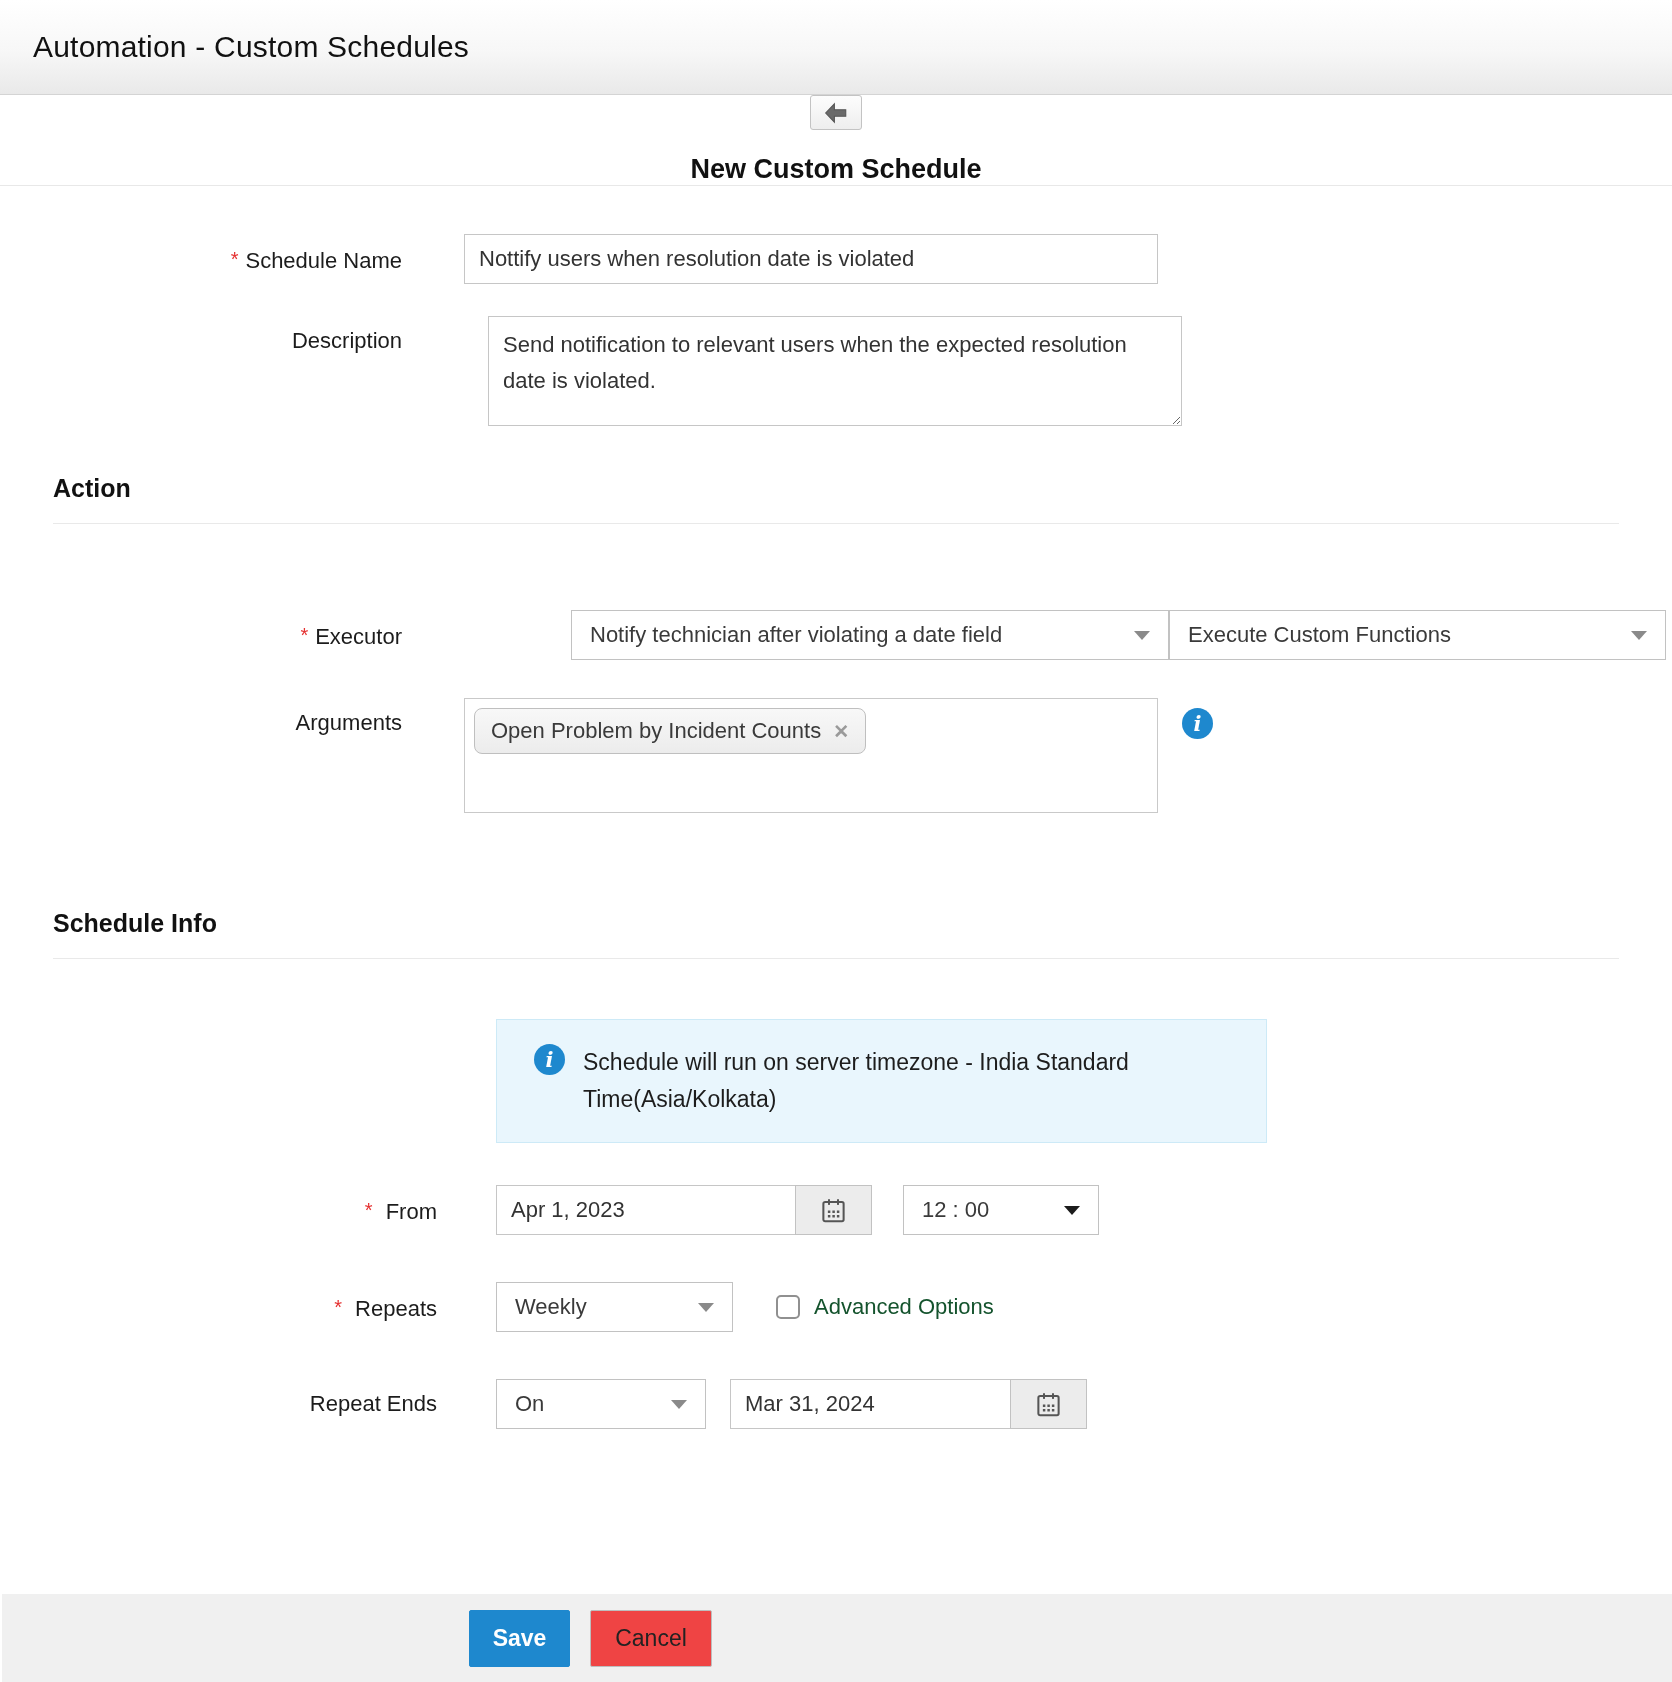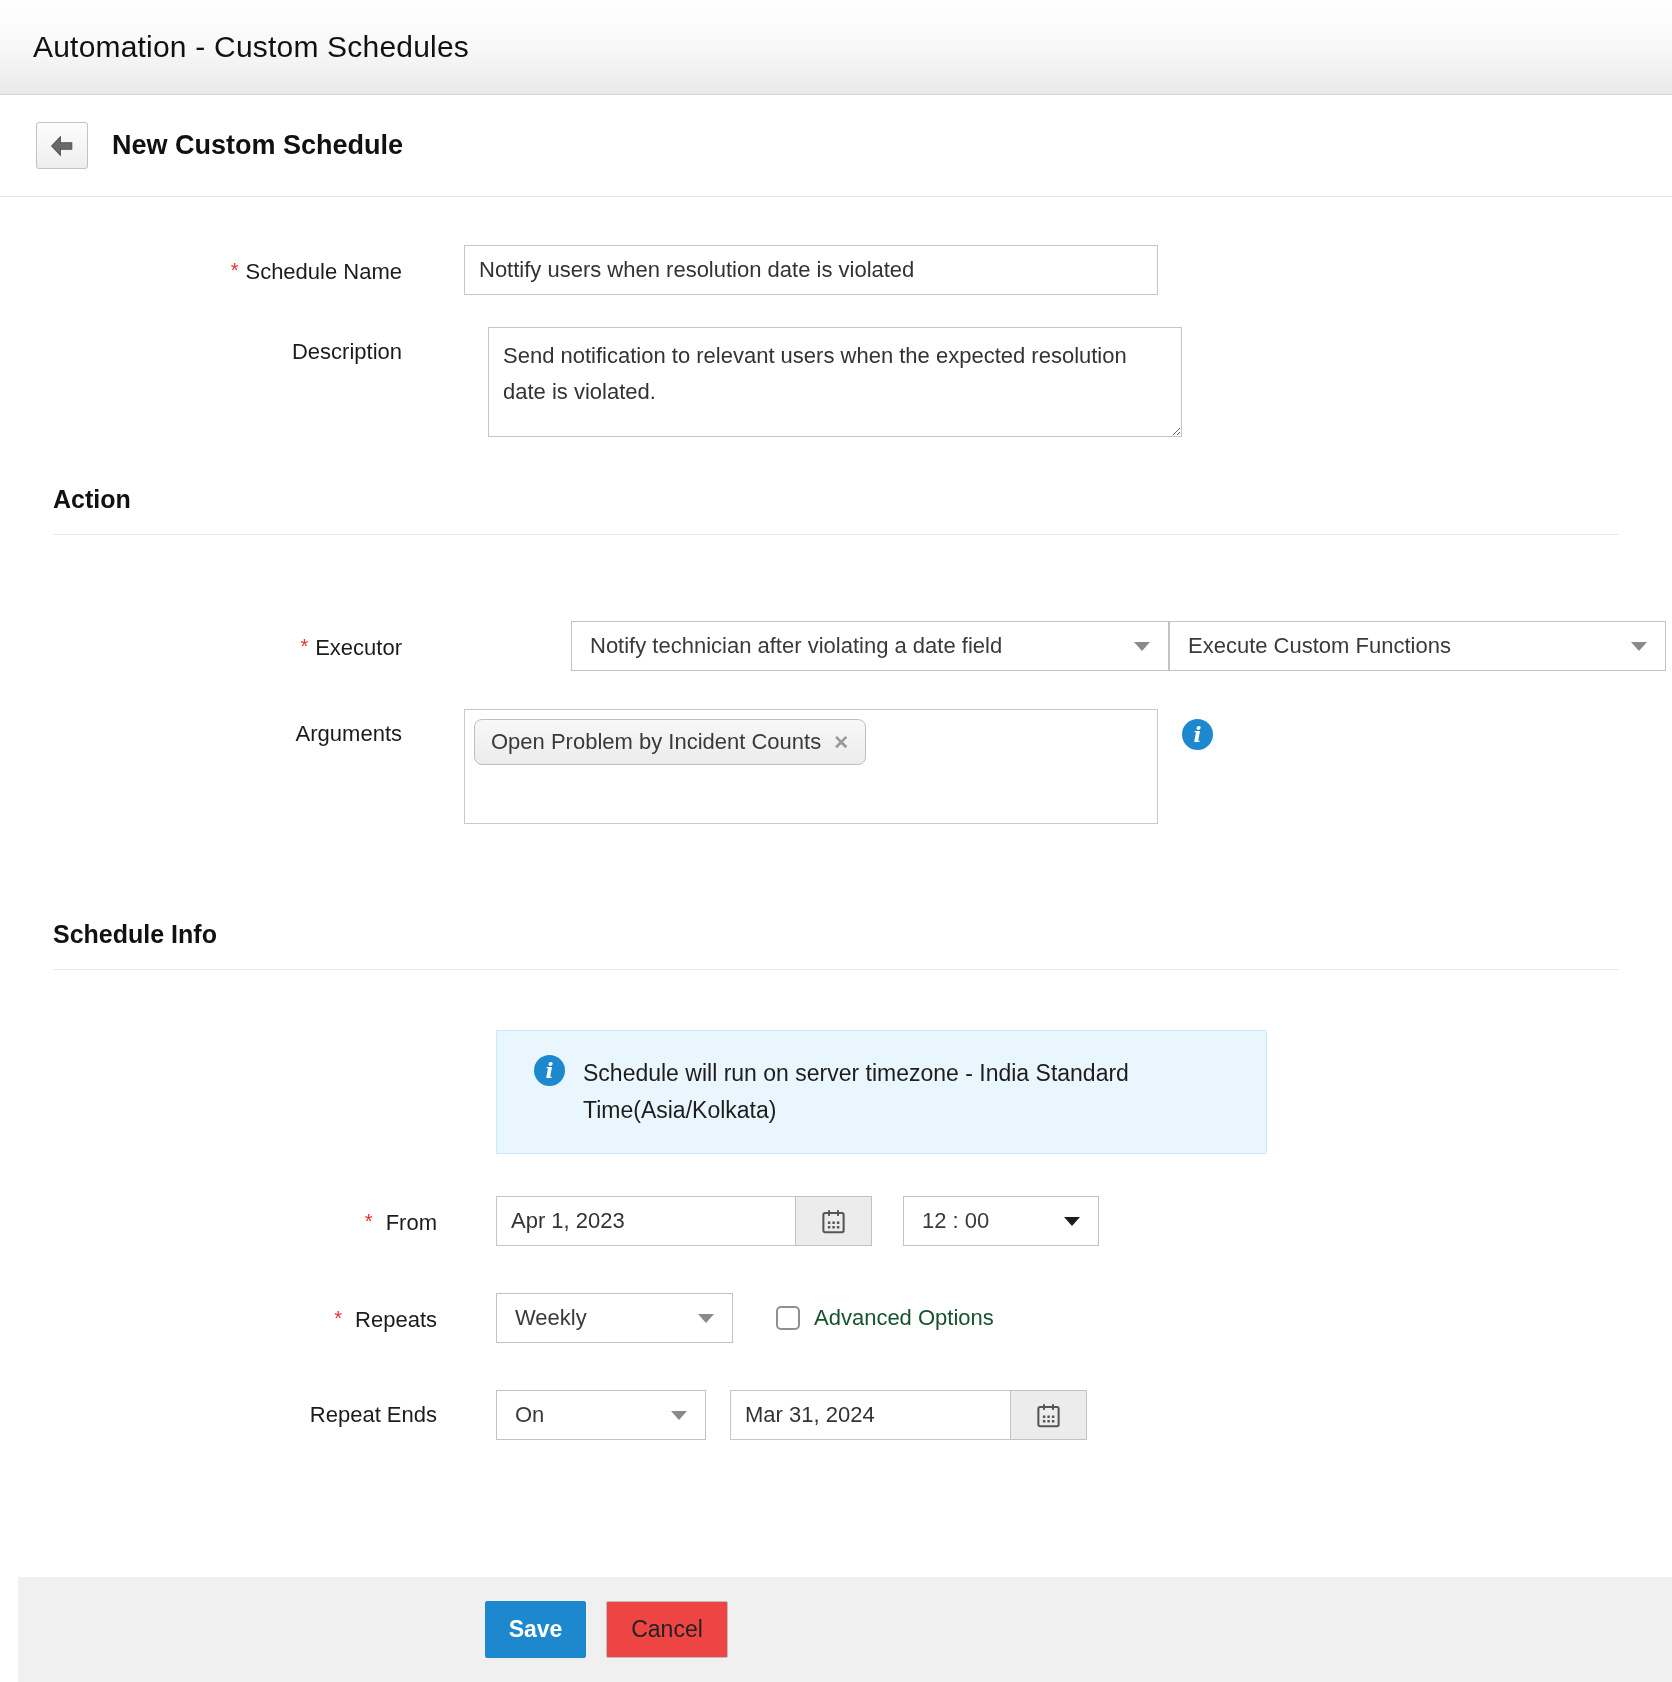--- a/index.html
+++ b/index.html
@@ -10,22 +10,22 @@
   
   .app-header {
     height:95px; display:flex; align-items:center; padding:0 33px;
     background:linear-gradient(180deg,#ffffff 0%,#f7f7f7 55%,#e9e9e9 100%);
     border-bottom:1px solid #d4d4d4;
   }
   .app-header h1 { font-size:30px; font-weight:normal; color:#111; letter-spacing:0.2px; }
 
   
   .sub-header {
-    height:102px; display:flex; align-items:center; gap:24px; padding:0 36px;
-    background:#fff; border-bottom:1px solid #e8e8e8;
+    height:91px; display:flex; align-items:center; gap:24px; padding:0 36px;
+    background:#fff; border-bottom:1px solid #e8e8e8;flex-direction:column;
   }
   .back-btn {
     width:52px; height:47px; border:1px solid #c3c3c3; border-radius:3px;
     background:linear-gradient(180deg,#fdfdfd,#eeeeee); cursor:pointer;
     display:flex; align-items:center; justify-content:center;
   }
   .sub-header h2 { font-size:27px; font-weight:bold; color:#111; }
 
   
   .form { padding-top:48px; }
@@ -108,21 +108,21 @@
   .adv-wrap { display:inline-flex; align-items:center; margin-left:43px; height:50px; gap:14px; }
   .checkbox {
     width:24px; height:24px; border:2px solid #909090; border-radius:5px; background:#fff; cursor:pointer;
   }
   .adv-label { font-size:22px; color:#14532d; }
 
   .fr { margin-bottom:45px; }
 
   
   .footer {
-    position:absolute; left:18px; right:0; bottom:0; height:105px; background:#f0f0f0;
+    position:absolute; left:2px; right:0; bottom:0; height:88px; background:#f0f0f0;
     display:flex; align-items:center; padding-left:467px; gap:20px;
   }
   .btn { height:57px; font-size:23px; font-family:"Liberation Sans", sans-serif; cursor:pointer; border-radius:2px; }
   .btn-save { width:101px; background:#1e88ce; color:#fff; border:1px solid #1e88ce; font-weight:bold; }
   .btn-cancel { width:122px; background:#ef4444; color:#222; border:1px solid #bdbdbd; }
 </style>
 </head>
 <body>
 
 <div class="page">

